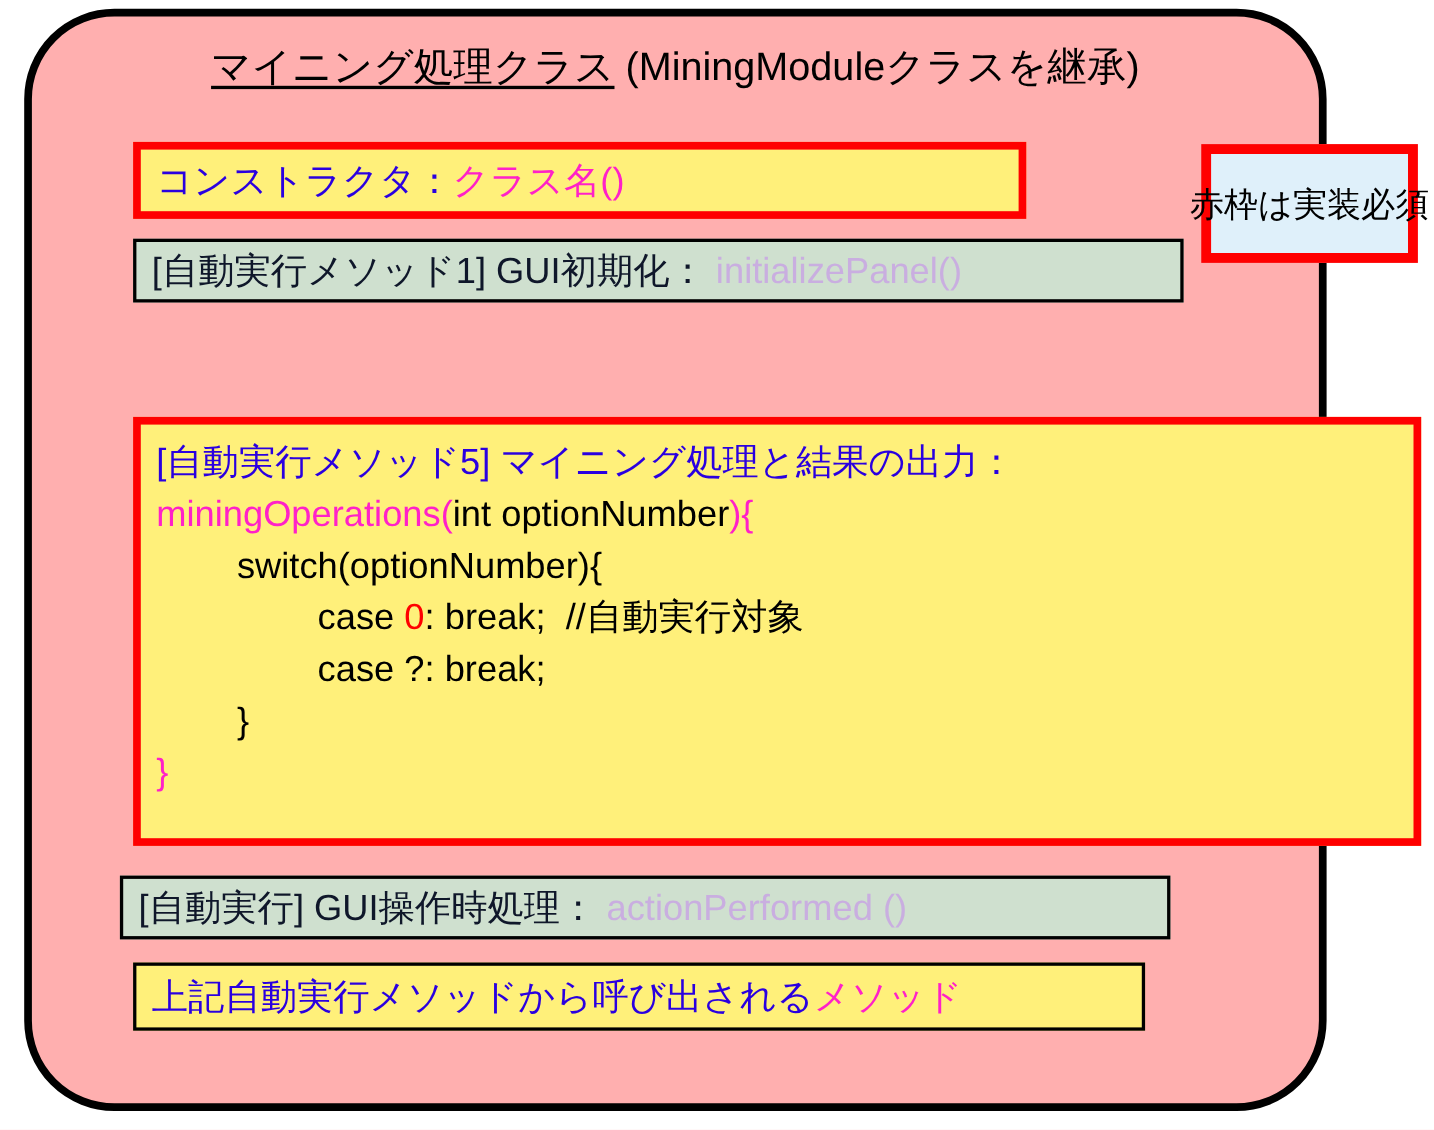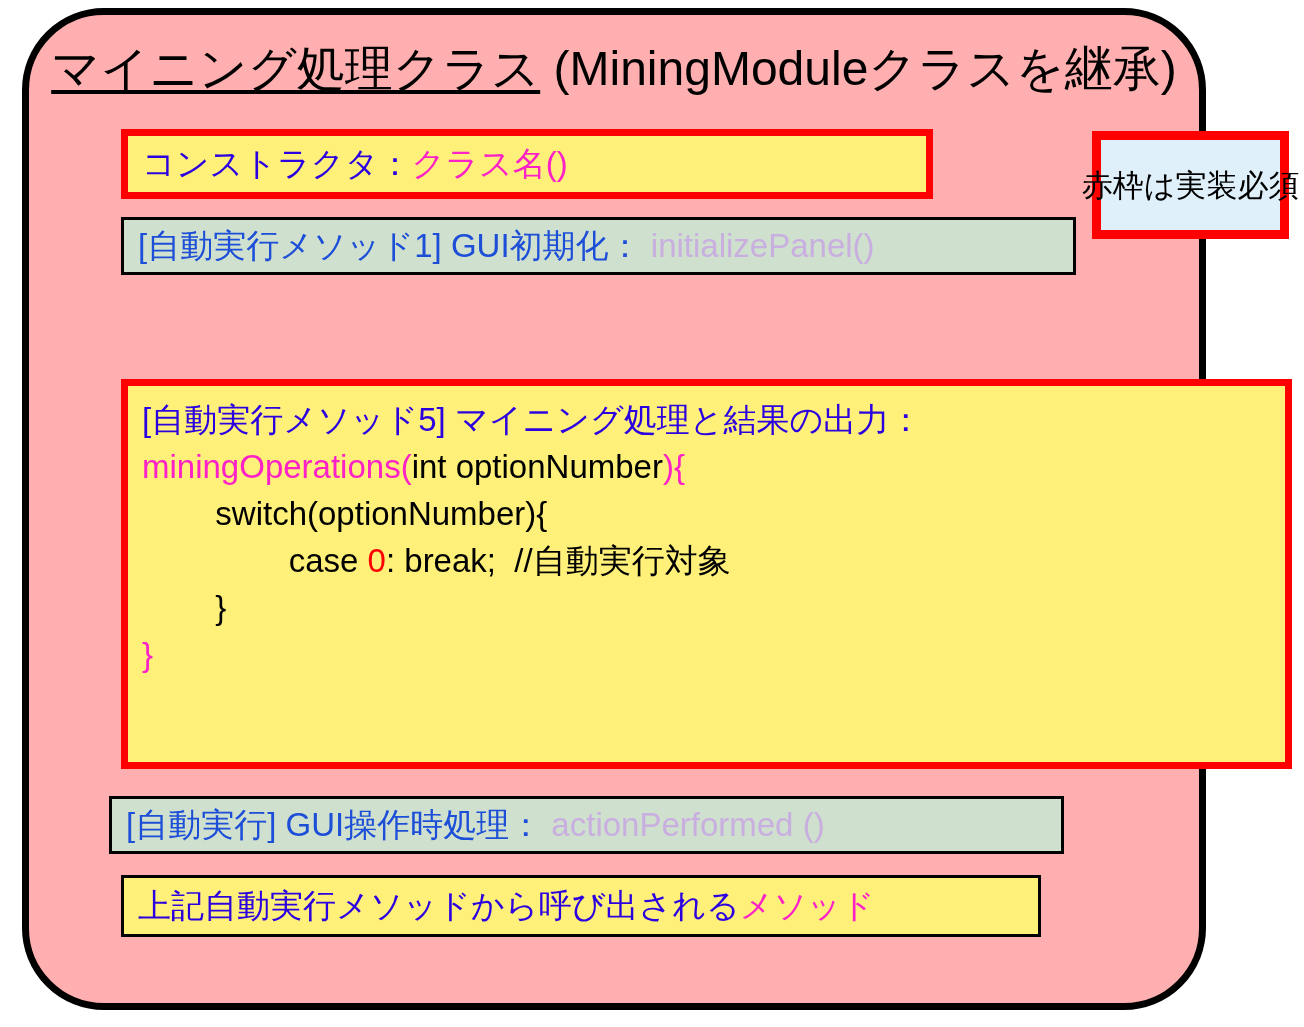--- a/index.html
+++ b/index.html
@@ -28,21 +28,21 @@
     border-radius: 82px;
   }
 
   
   #class-title {
     position: absolute;
     left: 0;
     top: 22px;
     width: 100%;
     text-align: center;
-    font-size: 48px;
+    font-size: 36px;
     color: #000000;
     white-space: nowrap;
     letter-spacing: 0px;
   }
   #class-title .underlined {
     text-decoration: underline;
     text-underline-offset: 5px;
   }
 
   
@@ -70,21 +70,21 @@
   }
   .box-faded {
     background: #CFE0CF;
     border: 3px solid #000000;
   }
 
   .t-blue    { color: #2A00E0; }
   .t-magenta { color: #FF21C8; }
   .t-black   { color: #000000; }
   .t-red     { color: #FF0000; }
-  .t-faded-blue    { color: #1d4ed8; margin-top: 41px; }
+  .t-faded-blue    { color: #0f172a; margin-top: 41px; }
   .t-faded-magenta { color: #C9AEE0; }
 
   
   #box-constructor {
     left: 92px; top: 114px; width: 812px; height: 70px;
   }
   #box-init-panel {
     left: 92px; top: 202px; width: 955px; height: 58px;
   }
   #box-init-data {
@@ -159,20 +159,21 @@
   <div class="member-box box-yellow-red" id="box-mining">
 
     <div class="code-line"><span class="t-blue">[自動実行メソッド5] マイニング処理と結果の出力：</span></div>
 
     <div class="code-line"><span class="t-magenta">miningOperations</span><span class="t-magenta">(</span><span class="t-black">int optionNumber</span><span class="t-magenta">)</span><span class="t-magenta">{</span></div>
 
     <div class="code-line t-black">        switch(optionNumber){</div>
 
     <div class="code-line"><span class="t-black">                case </span><span class="t-red">0</span><span class="t-black">: break;  //自動実行対象</span></div>
 
+    <div class="code-line t-black">                case ?: break;</div>
 
     <div class="code-line t-black">        }</div>
 
     <div class="code-line t-magenta">}</div>
   </div>
 
   <div class="member-box box-faded" id="box-action-performed">
     <div class="line">
       <span class="t-faded-blue">[自動実行] GUI操作時処理：</span><span class="t-faded-magenta"> actionPerformed ()</span>
     </div>

